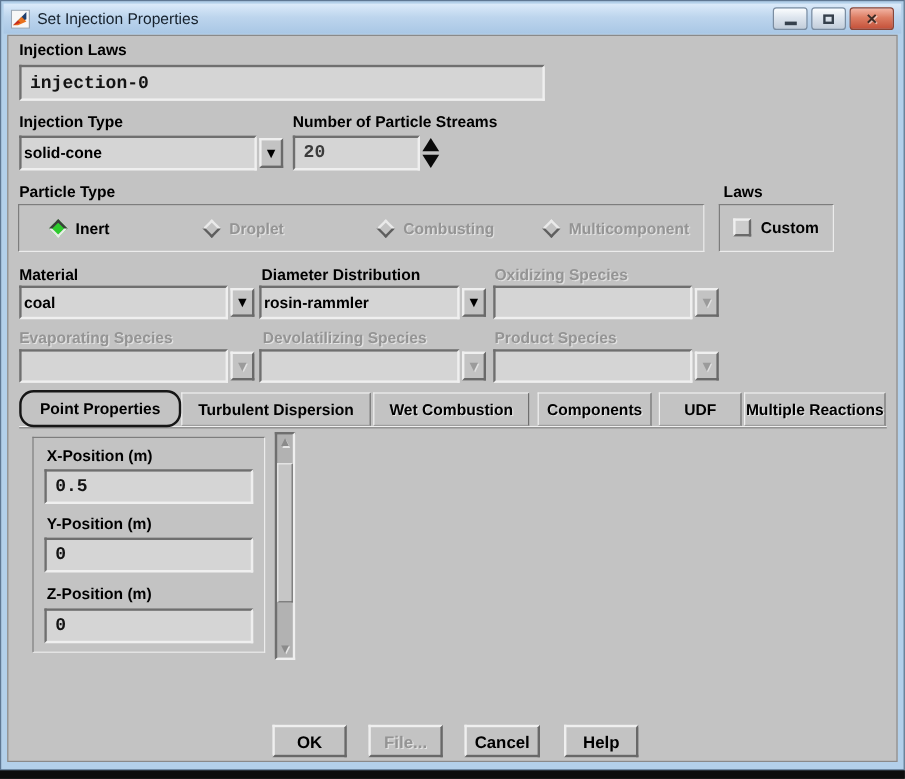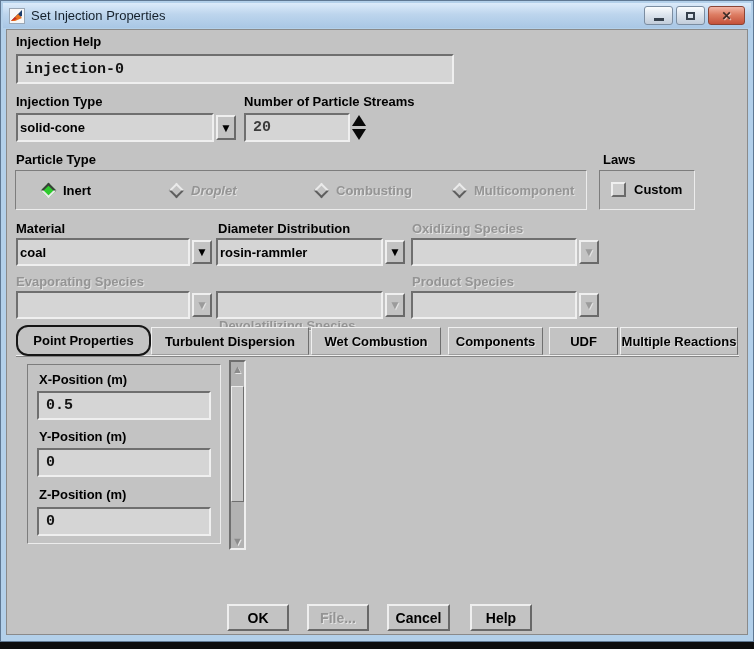--- a/index.html
+++ b/index.html
@@ -111,21 +111,21 @@
           <span class="glyph-restore"></span>
         </div>
       <div class="win-btn close">
           <span class="glyph-close">✕</span>
         </div>
     </div>
   </div>
 
   <div class="client">
 
-    <div class="lbl" style="left:9px; top:4px;">Injection Help</div>
+    <div class="lbl" style="left:9px; top:4px;">Injection Laws</div>
     <input class="field" style="left: 9px; top: 24px; width: 438px; height: 30px;" value="injection-0">
 
     <div class="lbl" style="left:9px; top:64px;">Injection Type</div>
     <div class="combo-box" style="left:9px; top:83px; width:198px; height:29px;">
       <span>solid-cone</span>
     </div>
     <div class="drop-btn" style="left:209px; top:85px; height:25px;">
       <span>▼</span>
     </div>
 
@@ -133,21 +133,21 @@
     <input class="field" style="left: 237px; top: 83px; width: 106px; height: 29px; color: rgb(60, 60, 60);" value="20">
     <div class="spin up" style="left:345px; top:85px;"></div>
     <div class="spin down" style="left:345px; top:99px;"></div>
 
     <div class="lbl" style="left:9px; top:122px;">Particle Type</div>
     <div class="groupbox" style="left:8px; top:140px; width:572px; height:40px;">
       <div class="radio-item" style="left:27px;">
         <span class="radio-diamond on"></span>
         <span class="radio-label">Inert</span>
       </div>
-      <div class="radio-item" style="left:155px;font-style:italic;">
+      <div class="radio-item" style="left:155px;">
         <span class="radio-diamond off"></span>
         <span class="radio-label disabled-text">Droplet</span>
       </div>
       <div class="radio-item" style="left:438px;">
         <span class="radio-diamond off"></span>
         <span class="radio-label disabled-text">Multicomponent</span>
       </div>
       <div class="radio-item" style="left:300px;">
         <span class="radio-diamond off"></span>
         <span class="radio-label disabled-text">Combusting</span>
@@ -181,21 +181,21 @@
     <div class="drop-btn disabled" style="left:572px; top:210px; height:24px;">
       <span>▼</span>
     </div>
 
     <div class="lbl disabled" style="left:9px; top:244px;">Evaporating Species</div>
     <div class="combo-box" style="left:9px; top:261px; width:174px; height:28px;"></div>
     <div class="drop-btn disabled" style="left:185px; top:263px; height:24px;">
       <span>▼</span>
     </div>
 
-    <div class="lbl disabled" style="left:212px; top:244px;margin-top:44px;">Devolatilizing Species</div>
+    <div class="lbl disabled" style="left:212px; top:244px;">Devolatilizing Species</div>
     <div class="combo-box" style="left:209px; top:261px; width:167px; height:28px;"></div>
     <div class="drop-btn disabled" style="left:378px; top:263px; height:24px;">
       <span>▼</span>
     </div>
 
     <div class="lbl disabled" style="left:405px; top:244px;">Product Species</div>
     <div class="combo-box" style="left:404px; top:261px; width:166px; height:28px;"></div>
     <div class="drop-btn disabled" style="left:572px; top:263px; height:24px;">
       <span>▼</span>
     </div>

